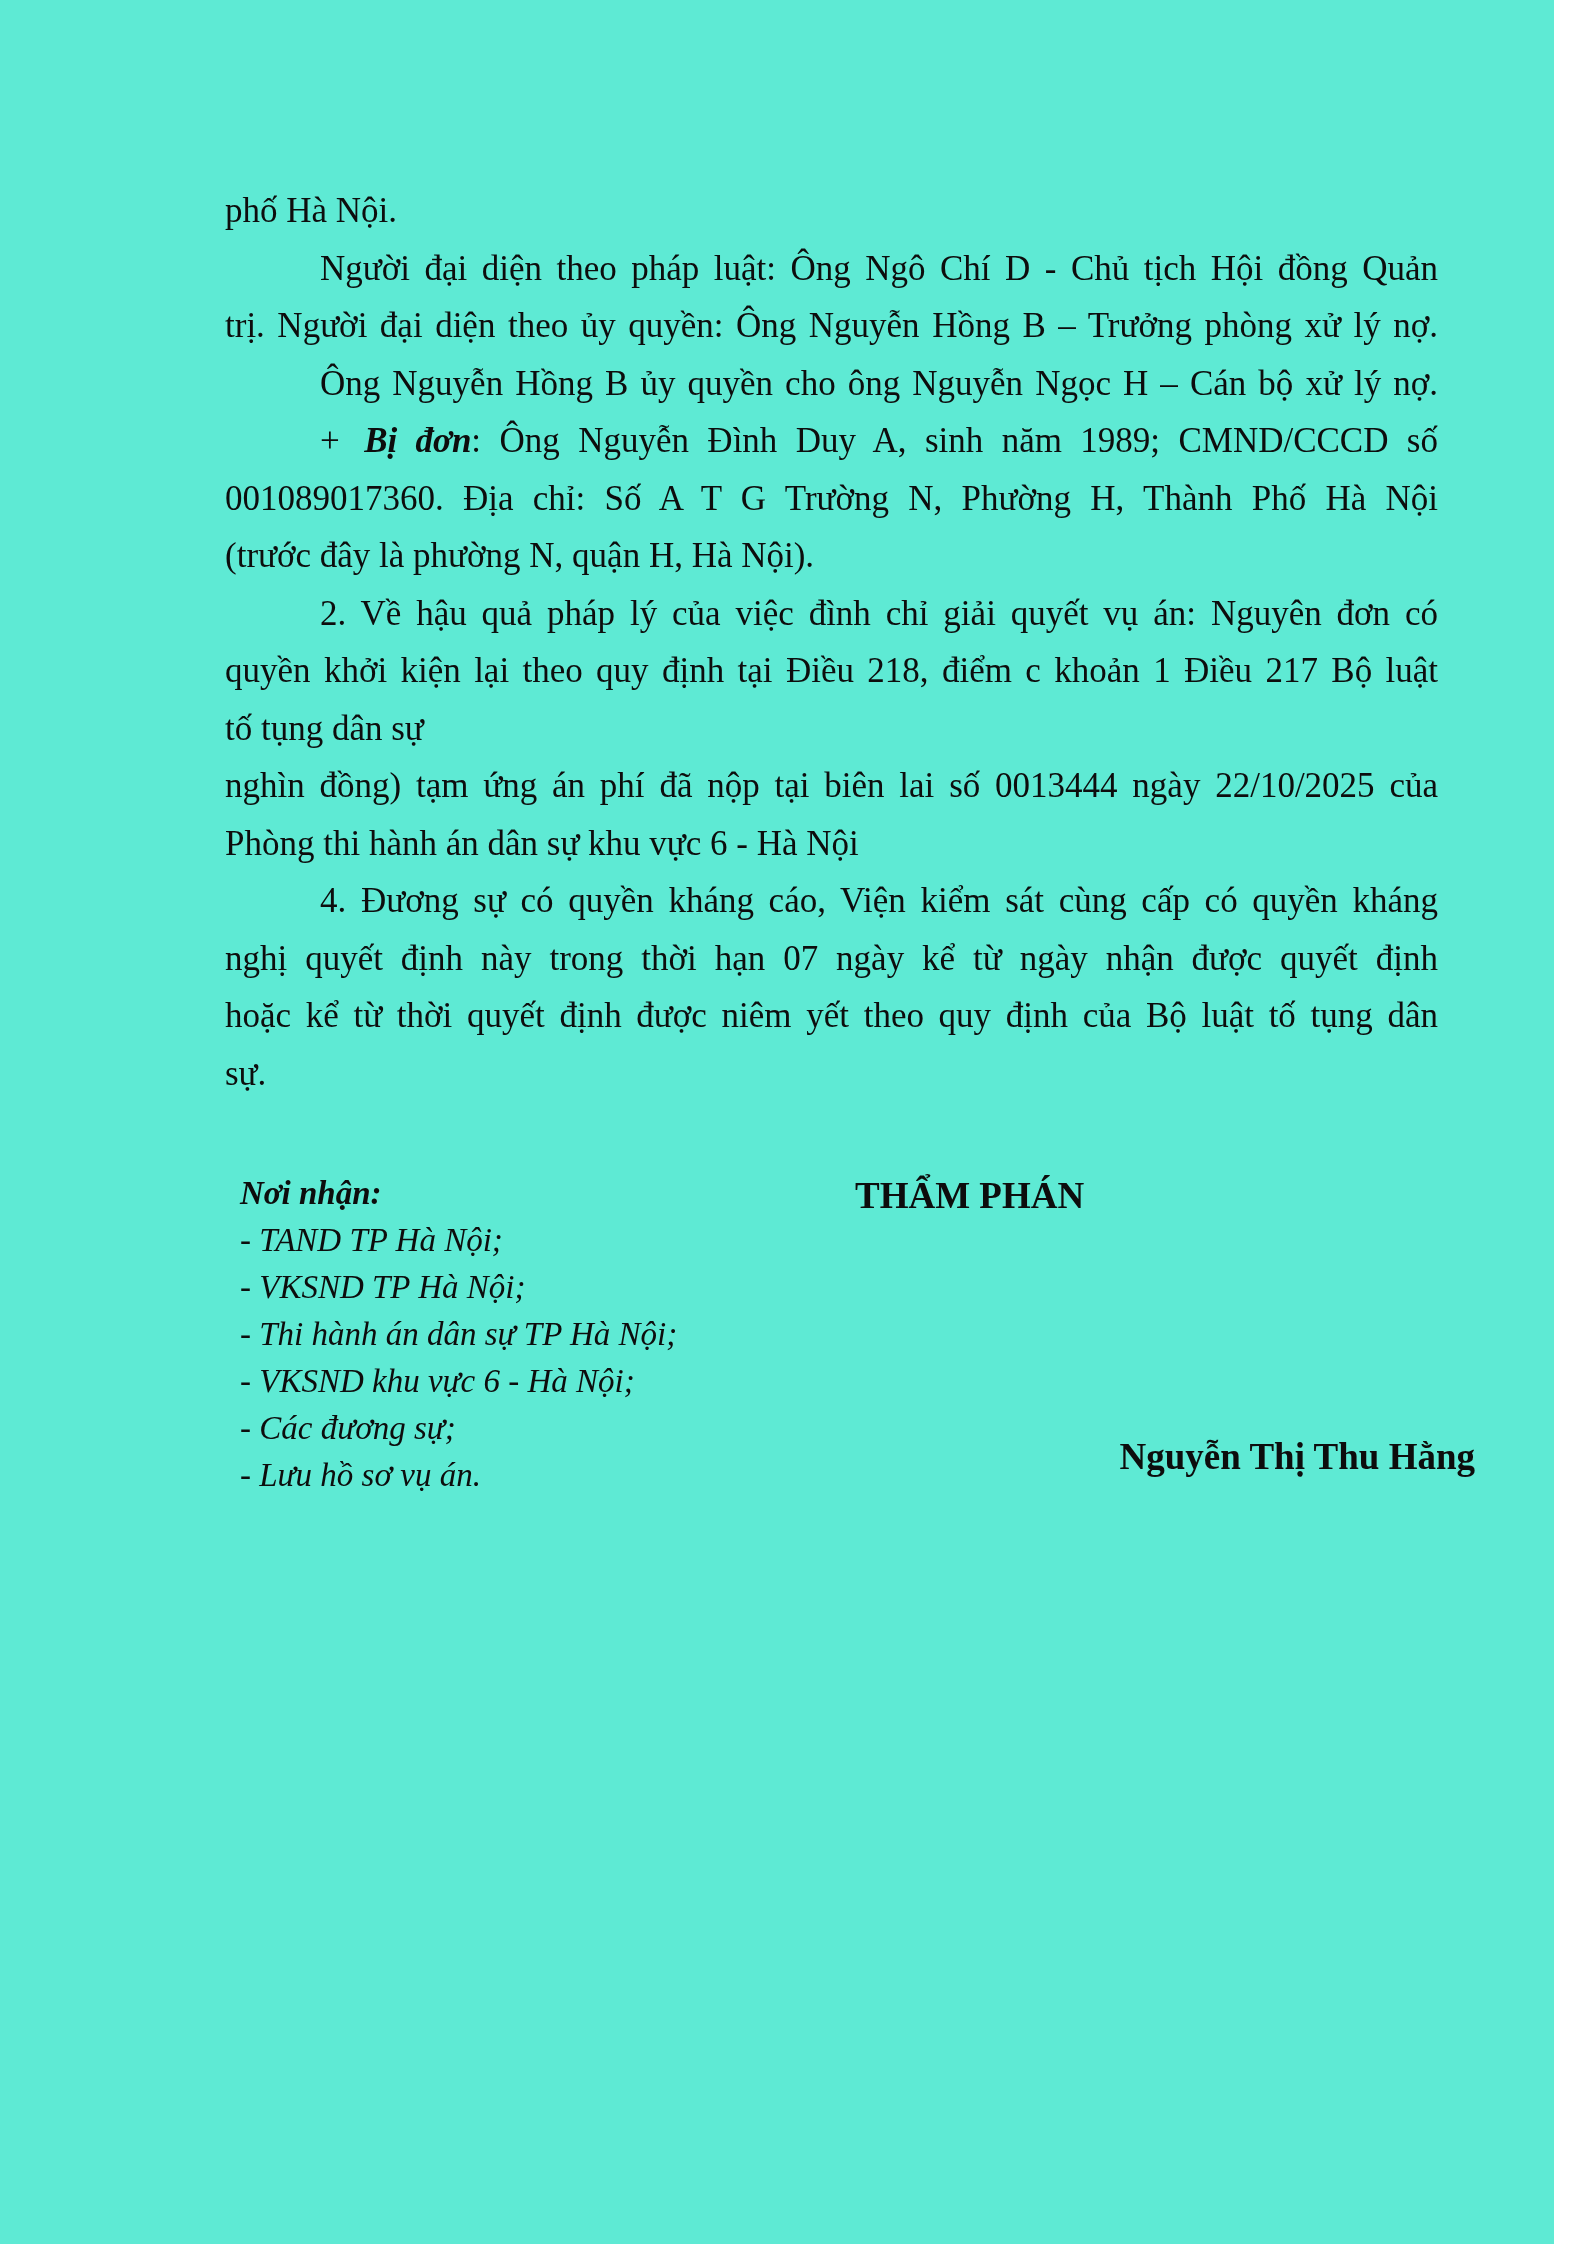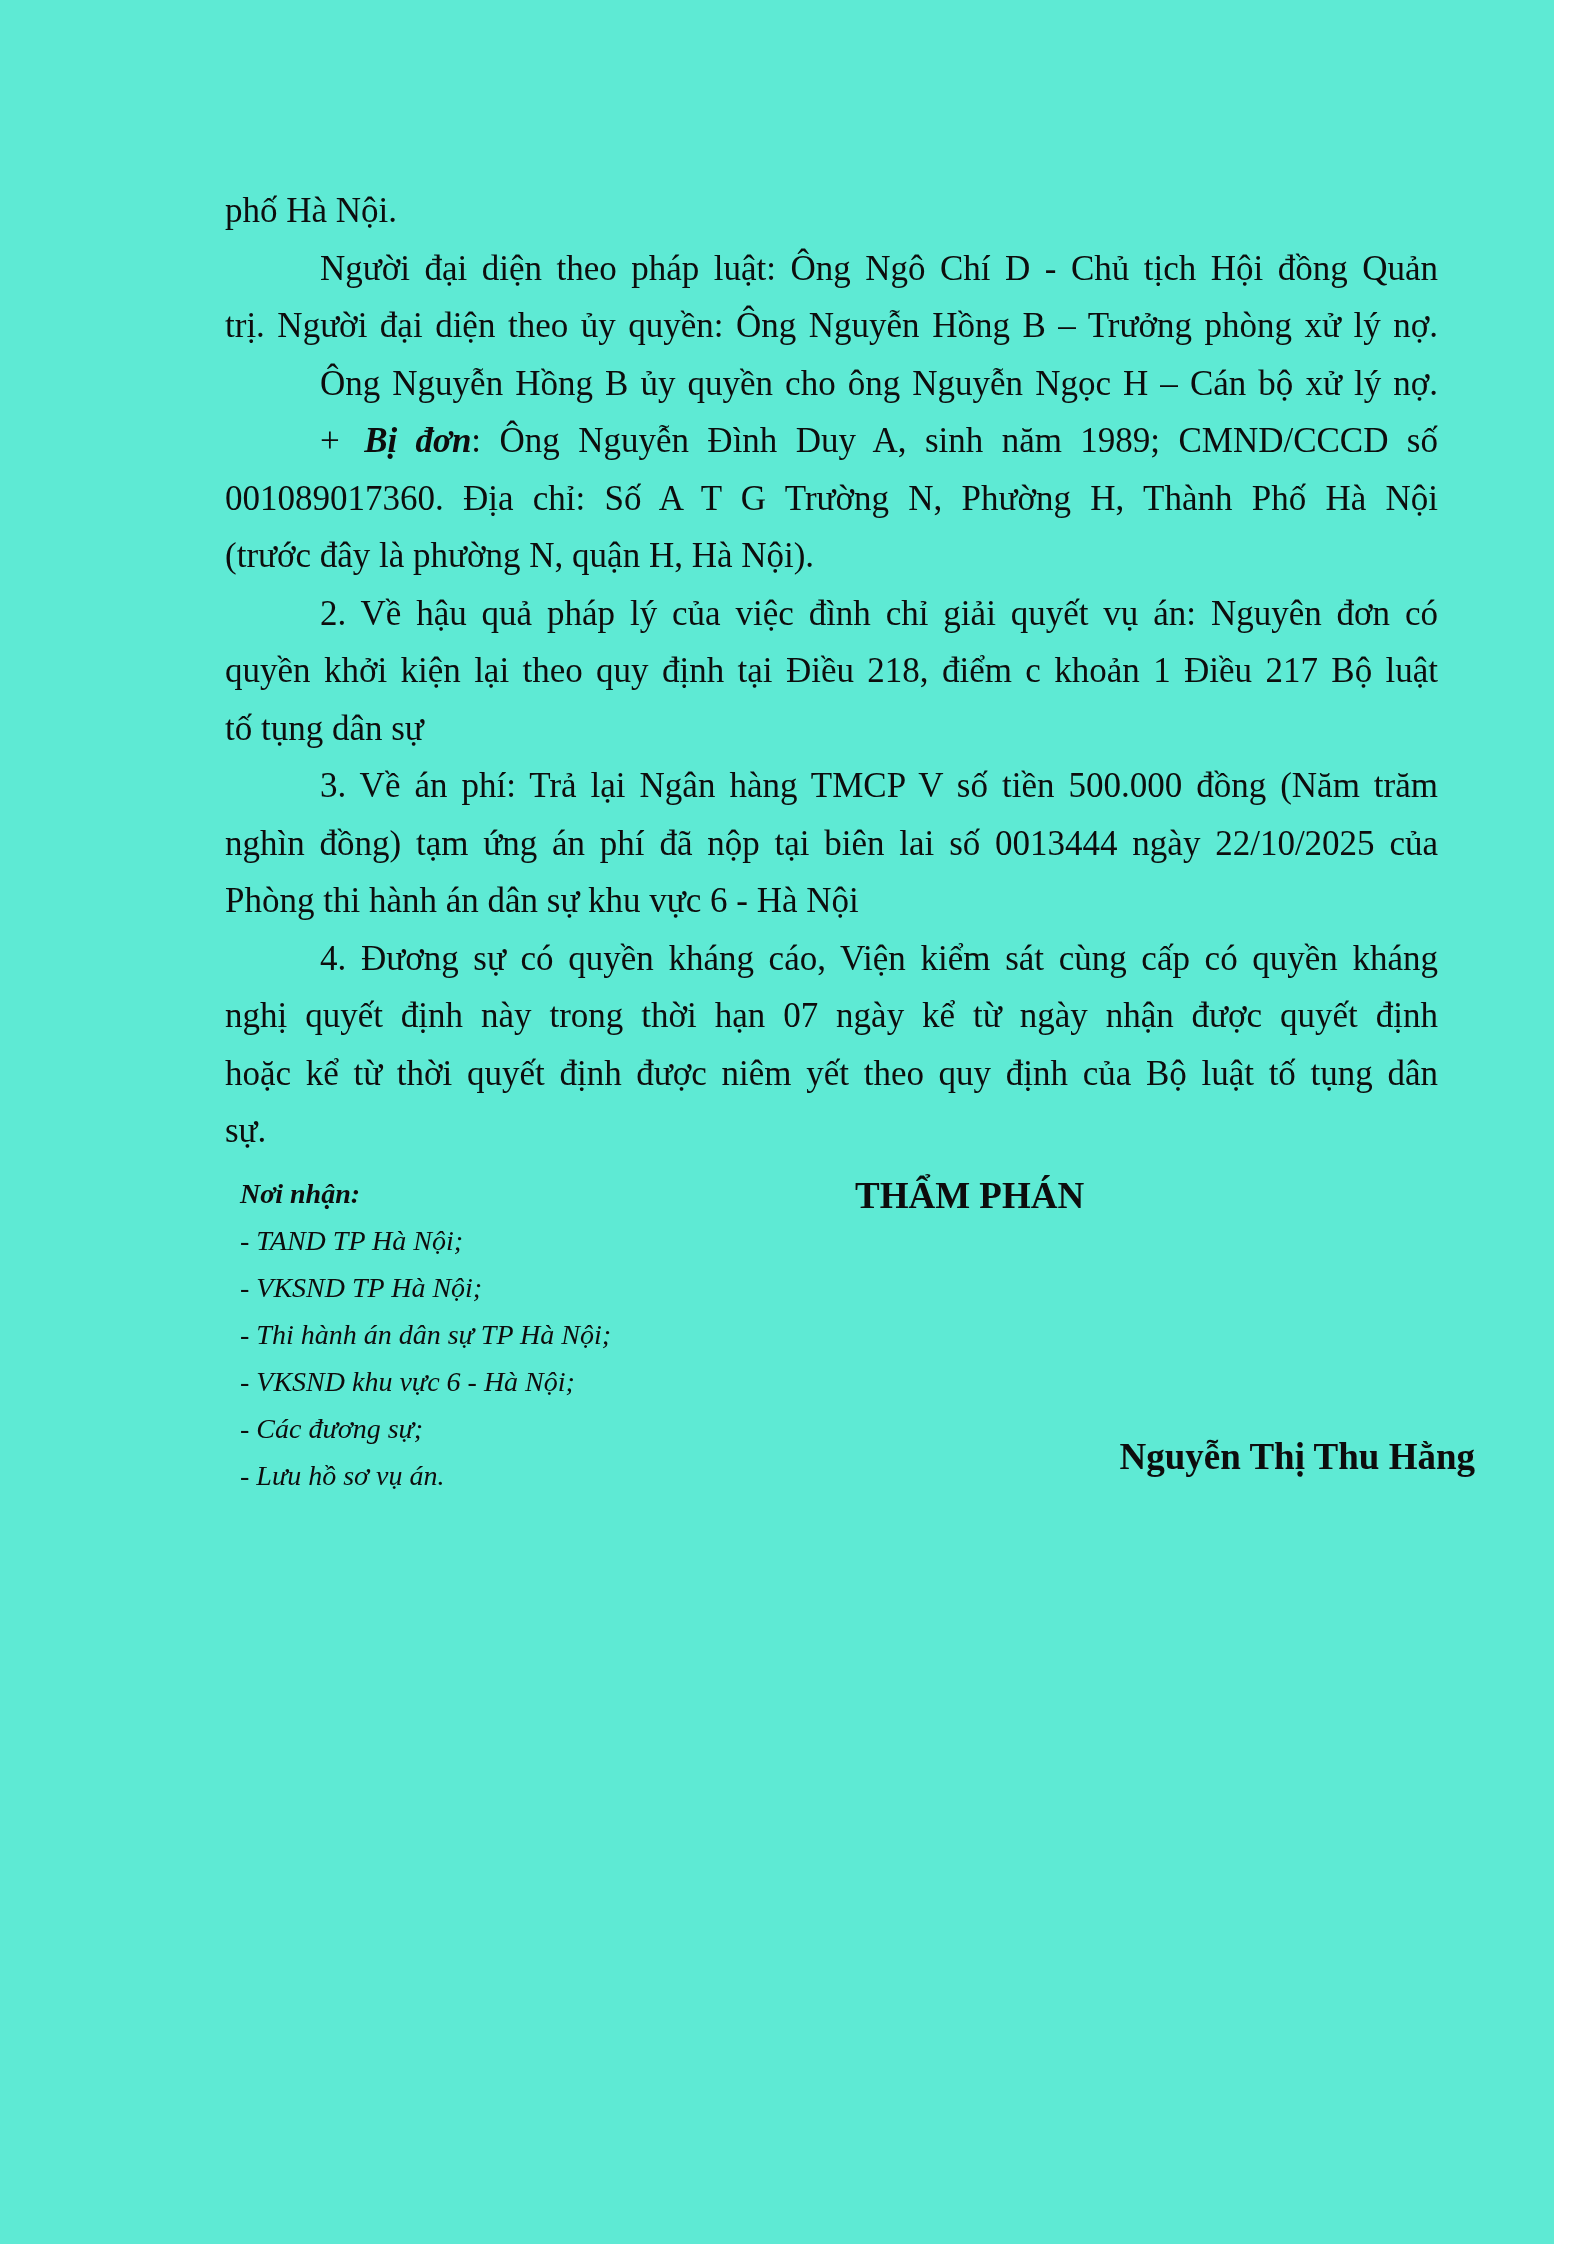--- a/index.html
+++ b/index.html
@@ -40,21 +40,21 @@
     font-weight: bold;
     font-style: italic;
     margin-left: 6px;
   }
   
   .recipients {
     position: absolute;
     left: 240px;
     top: 1170px;
     width: 560px;
-    font-size: 28px;
+    font-size: 33px;
     font-style: italic;
   }
   .recipients .r-line {
     line-height: 47px;
     min-height: 47px;
   }
   .recipients .r-label {
     font-weight: bold;
   }
   
@@ -99,21 +99,20 @@
         <div class="line fill indent"><span>+ </span><span class="bi">Bị đơn</span><span>: Ông Nguyễn Đình Duy A, sinh năm 1989; CMND/CCCD số</span></div>
         <div class="line fill">001089017360. Địa chỉ: Số A T G Trường N, Phường H, Thành Phố Hà Nội</div>
         <div class="line">(trước đây là phường N, quận H, Hà Nội).</div>
       </div>
       <div>
         <div class="line fill indent">2. Về hậu quả pháp lý của việc đình chỉ giải quyết vụ án: Nguyên đơn có</div>
         <div class="line fill">quyền khởi kiện lại theo quy định tại Điều 218, điểm c khoản 1 Điều 217 Bộ luật</div>
         <div class="line">tố tụng dân sự</div>
       </div>
       <div>
-        <div class="line fill indent">3. Về án phí: Trả lại Ngân hàng TMCP V số tiền 500.000 đồng (Năm trăm</div>
         <div class="line fill">nghìn đồng) tạm ứng án phí đã nộp tại biên lai số 0013444 ngày 22/10/2025 của</div>
         <div class="line">Phòng thi hành án dân sự khu vực 6 - Hà Nội</div>
       </div>
       <div>
         <div class="line fill indent">4. Đương sự có quyền kháng cáo, Viện kiểm sát cùng cấp có quyền kháng</div>
         <div class="line fill">nghị quyết định này trong thời hạn 07 ngày kể từ ngày nhận được quyết định</div>
         <div class="line fill">hoặc kể từ thời quyết định được niêm yết theo quy định của Bộ luật tố tụng dân</div>
         <div class="line">sự.</div>
       </div>
     </div>

